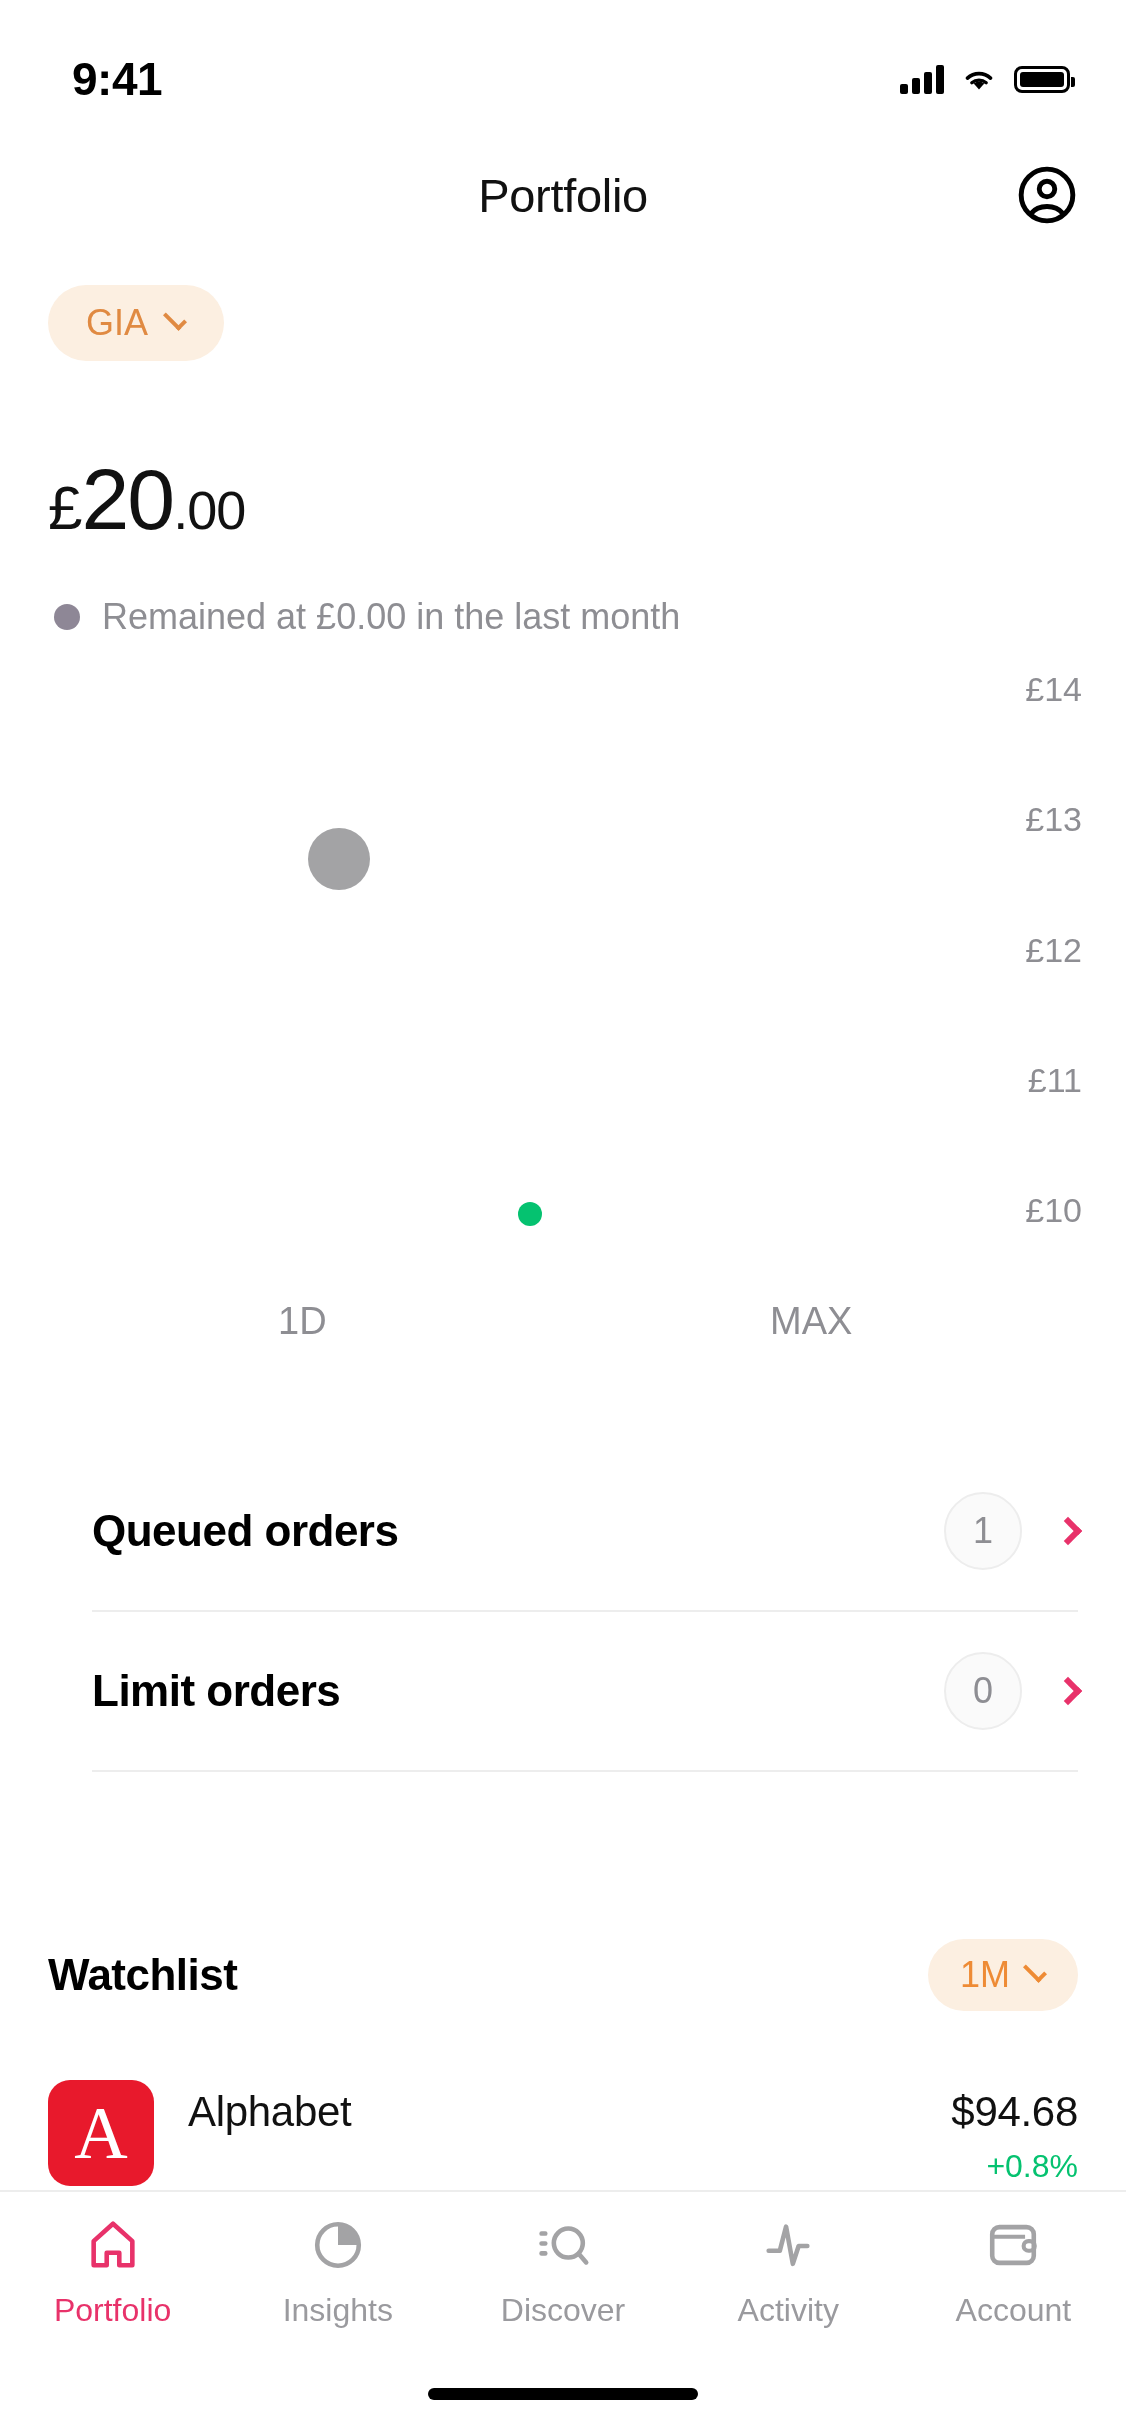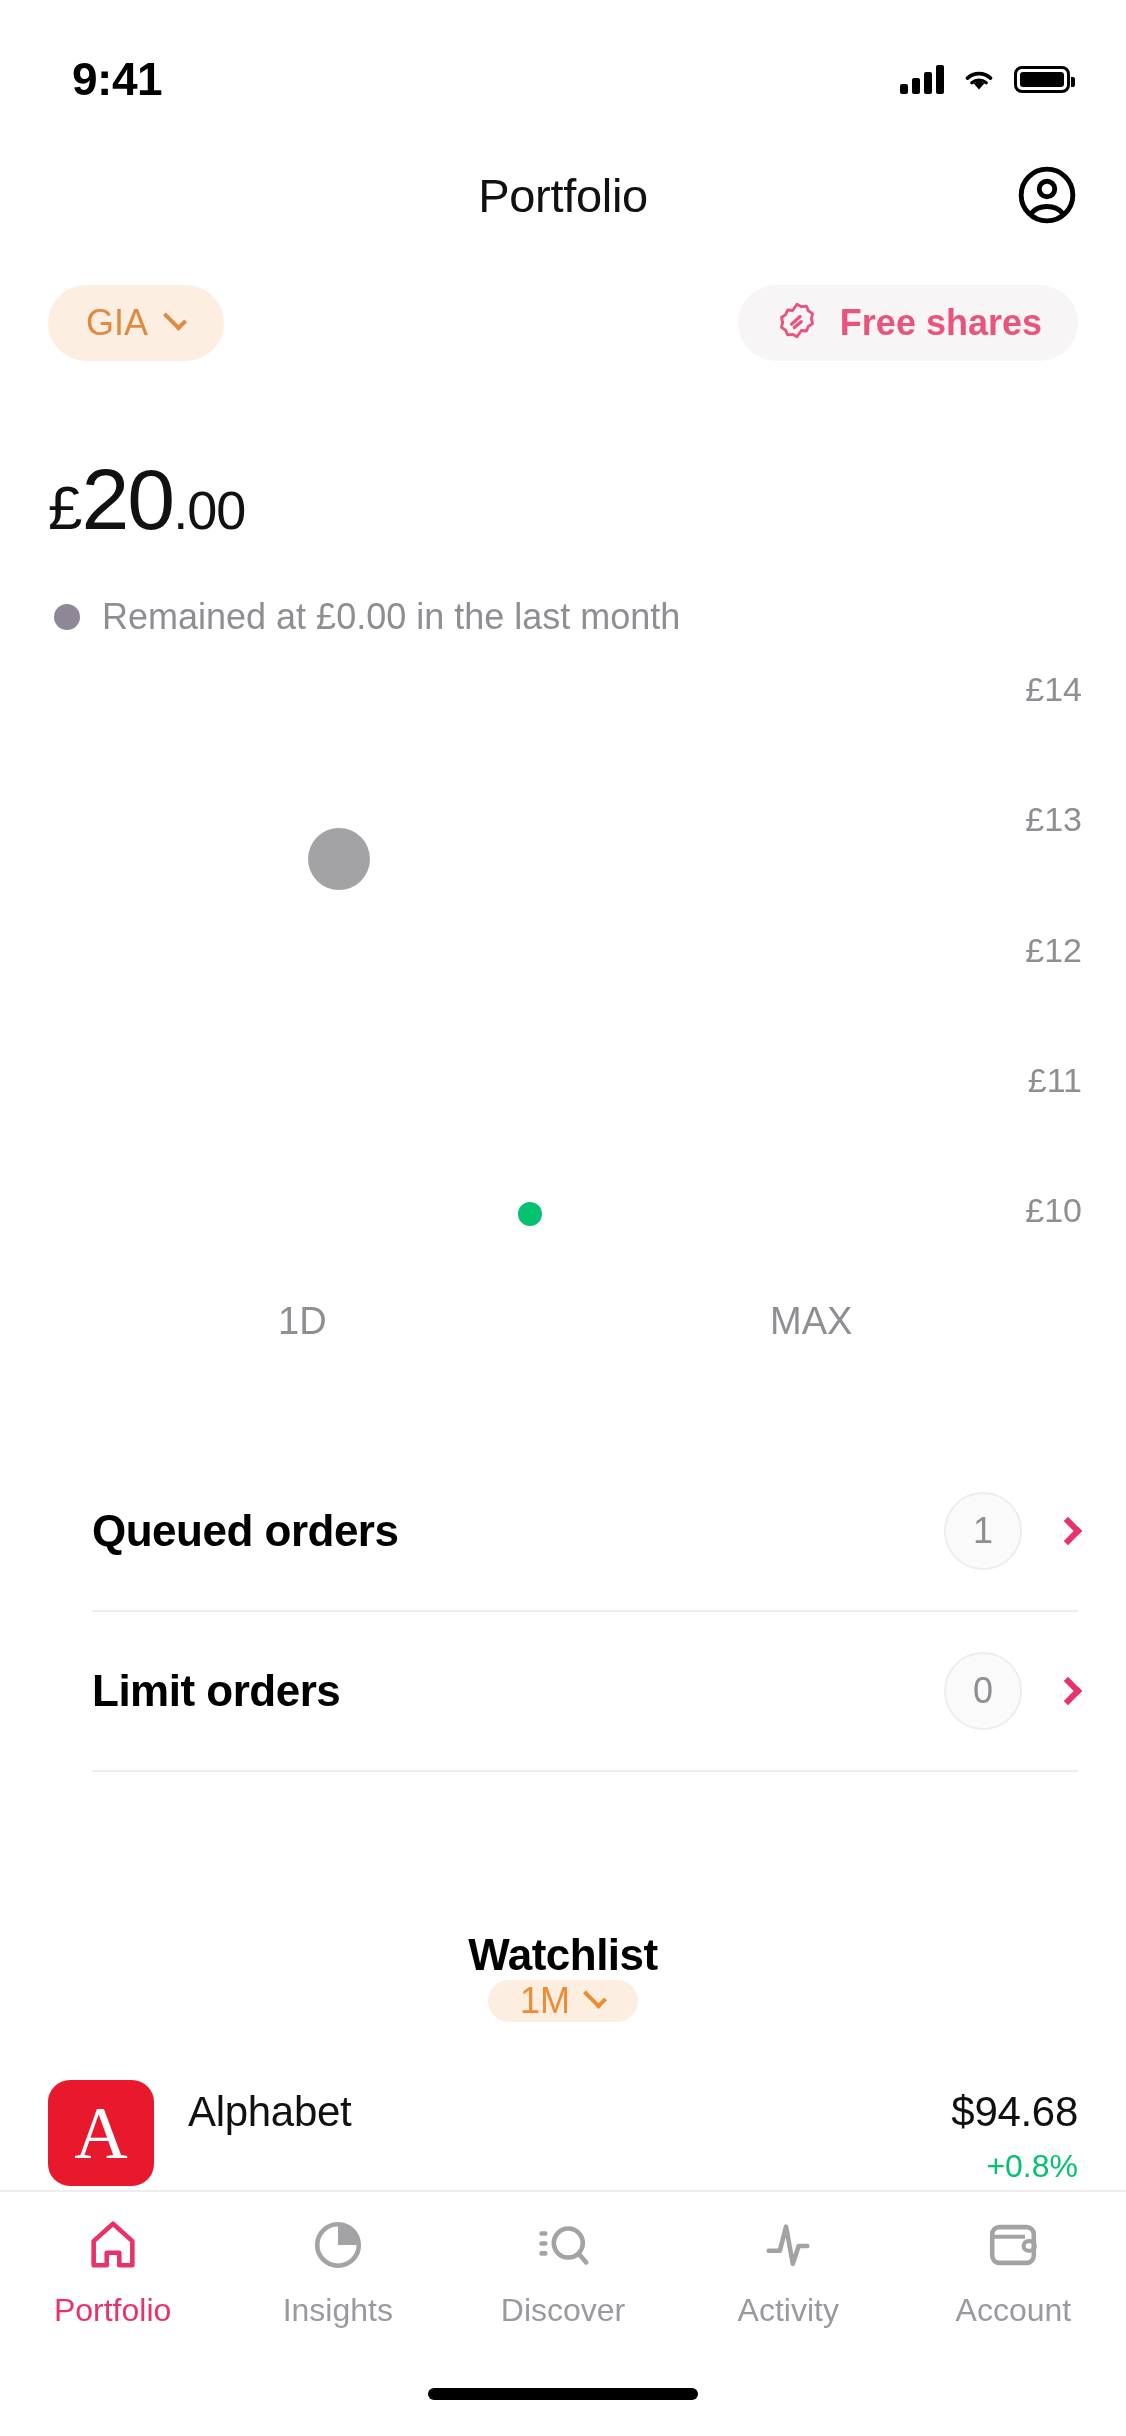--- a/index.html
+++ b/index.html
@@ -212,21 +212,21 @@
     border-right: 6px solid #E8326A;
     border-top: 6px solid #E8326A;
     transform: rotate(45deg);
   }
 
   
   .watchlist-head {
     position: absolute;
     top: 1930px; left: 48px; right: 48px;
     height: 90px;
-    display: flex; align-items: center; justify-content: space-between; flex-direction: column;
+    display: flex; align-items: center; justify-content: space-between;
   }
   .watchlist-title {
     font-size: 44px; font-weight: bold; color: #000; letter-spacing: -0.5px;
   }
   .chip-1m {
     display: flex; align-items: center; gap: 14px;
     background: #FCEFE1;
     color: #EE8B35;
     border-radius: 36px;
     height: 72px;
@@ -324,28 +324,20 @@
         <path d="M5.8 19.2 A7.4 6 0 0 1 18.2 19.2" fill="none" stroke="#000" stroke-width="1.9"></path>
       </svg>
     </div>
   </div>
 
   <div class="chips-row">
     <div class="chip-gia">
       <span>GIA</span>
       <span class="chev-down"></span>
     </div>
-    <div class="chip-free">
-      <svg width="46" height="46" viewBox="0 0 24 24">
-        <path d="M12 2.2 l2.3 1.3 2.6-.3 1 2.4 2.2 1.5-.6 2.6 .6 2.6-2.2 1.5-1 2.4-2.6-.3L12 19.2l-2.3-1.3-2.6 .3-1-2.4-2.2-1.5 .6-2.6-.6-2.6 2.2-1.5 1-2.4 2.6 .3z" fill="none" stroke="#E8547C" stroke-width="1.5" stroke-linejoin="round"></path>
-        <line x1="9.2" y1="12.6" x2="13.6" y2="8.6" stroke="#E8547C" stroke-width="1.7" stroke-linecap="round"></line>
-        <line x1="10.6" y1="14.4" x2="14.2" y2="11.3" stroke="#E8547C" stroke-width="1.7" stroke-linecap="round"></line>
-      </svg>
-      <span>Free shares</span>
-    </div>
   </div>
 
   <div class="balance">
     <span class="bal-cur">£</span>
     <span class="bal-int">20</span>
     <span class="bal-dec">.00</span>
   </div>
 
   <div class="subline">
     <span class="subdot"></span>

